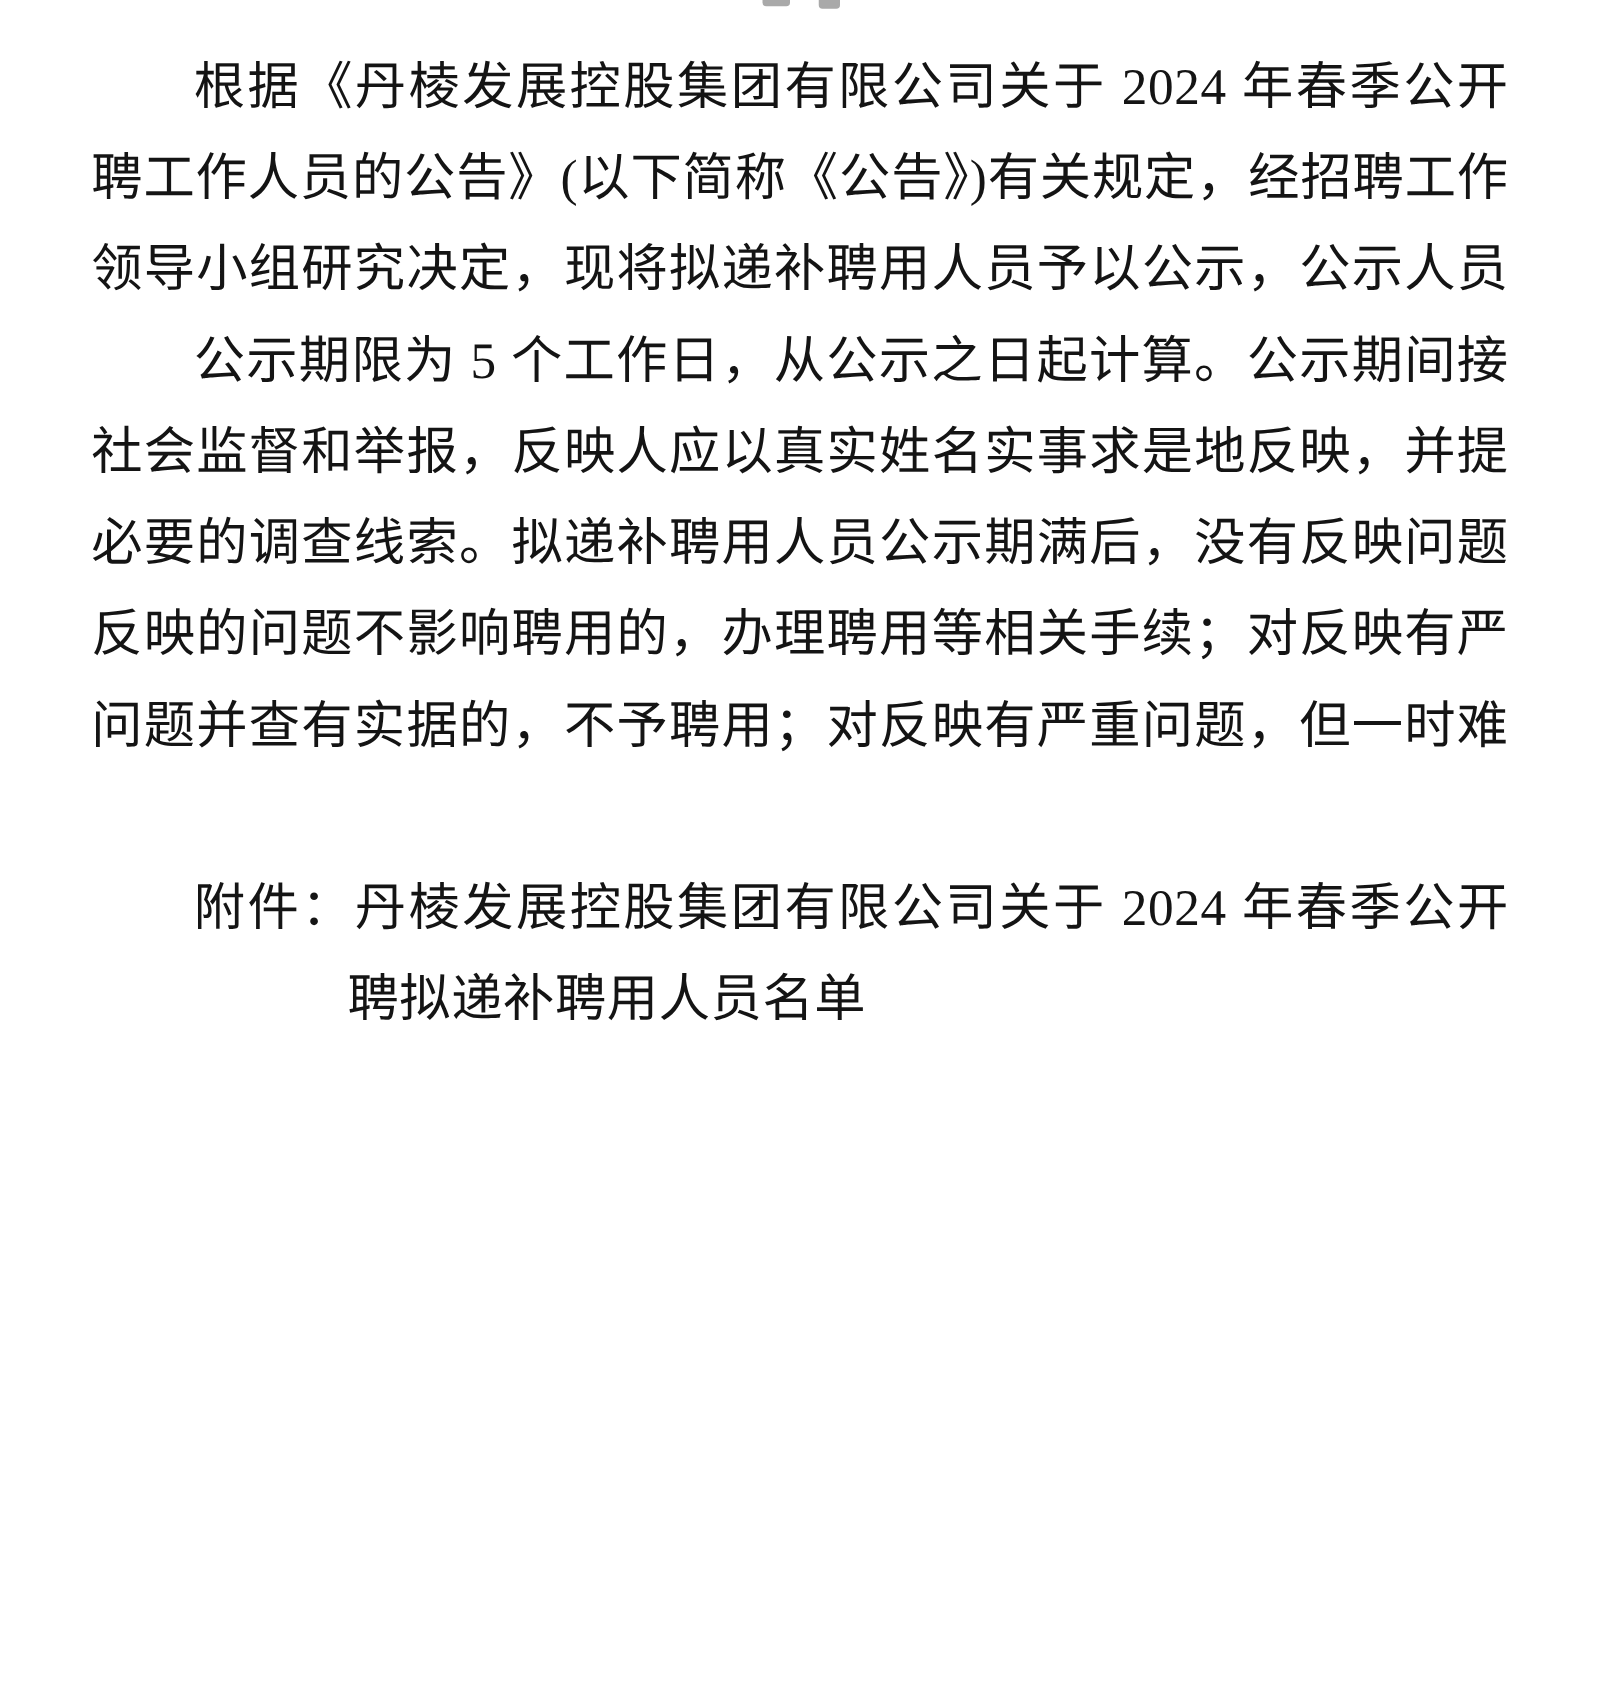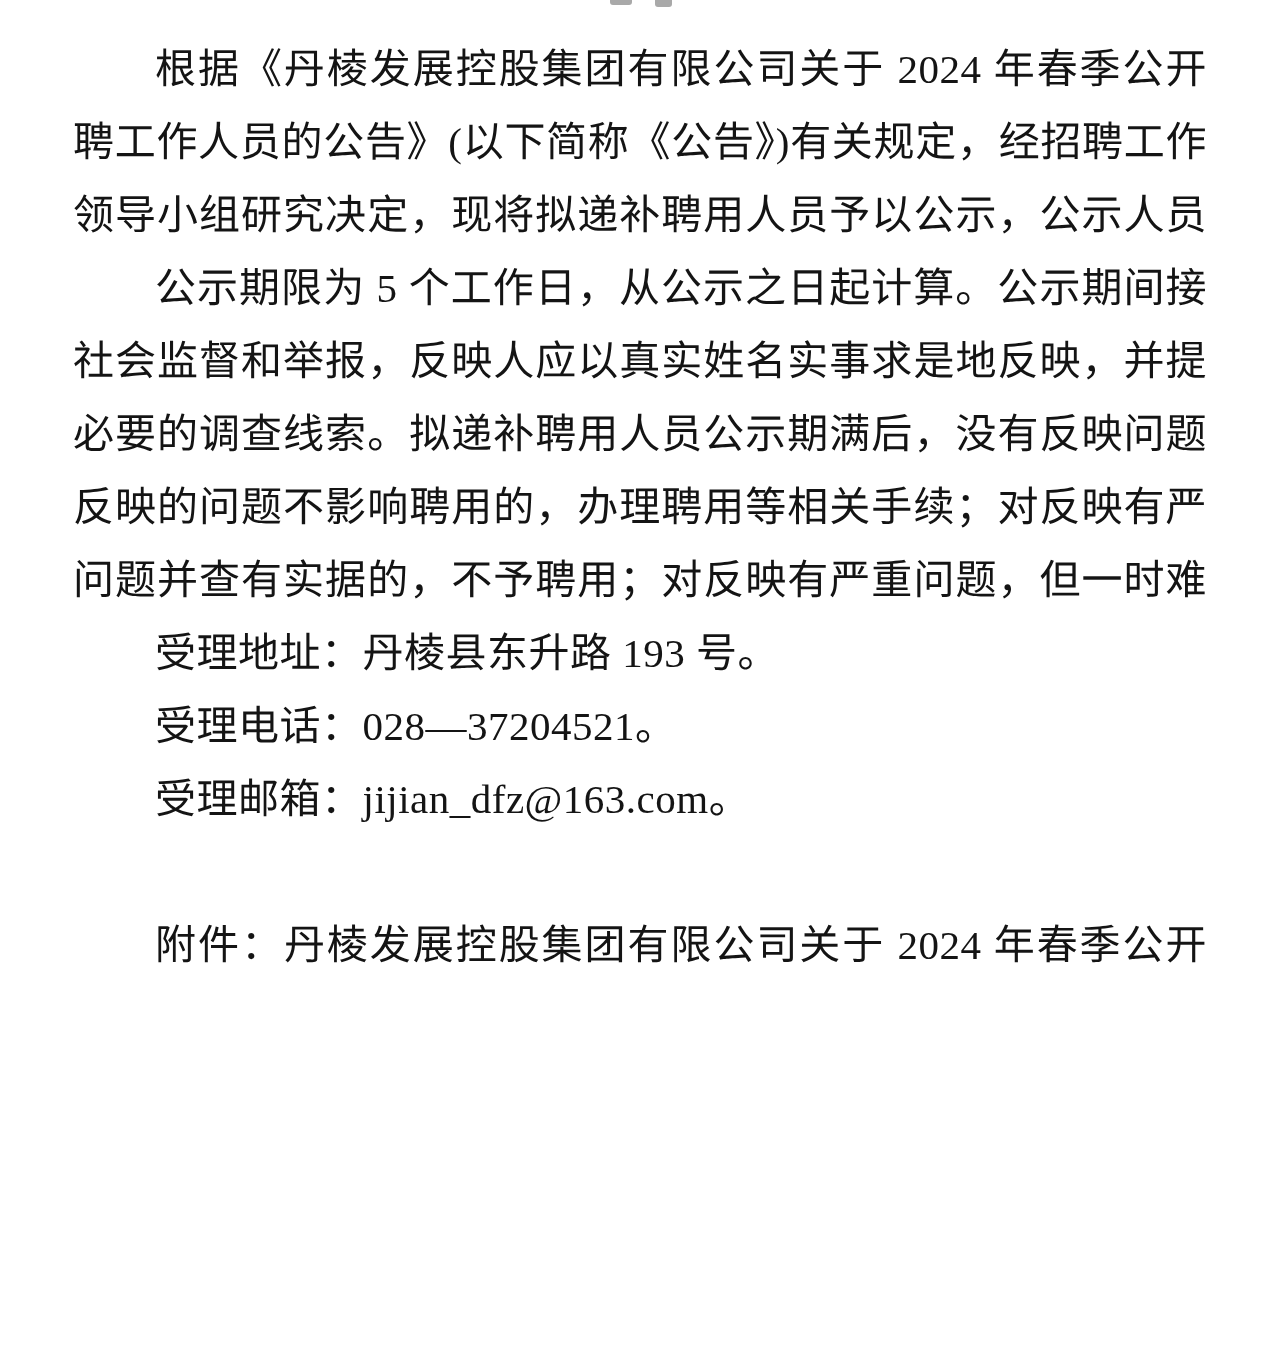--- a/index.html
+++ b/index.html
@@ -72,25 +72,21 @@
 
   <div>
     <div class="line full indent">公示期限为 5 个工作日，从公示之日起计算。公示期间接受</div>
     <div class="line full">社会监督和举报，反映人应以真实姓名实事求是地反映，并提供</div>
     <div class="line full">必要的调查线索。拟递补聘用人员公示期满后，没有反映问题或</div>
     <div class="line full">反映的问题不影响聘用的，办理聘用等相关手续；对反映有严重</div>
     <div class="line full">问题并查有实据的，不予聘用；对反映有严重问题，但一时难以</div>
   </div>
 
 
-  <div>
-    <div class="line indent">受理地址：丹棱县东升路 193 号。</div>
-    <div class="line indent">受理电话：028—37204521。</div>
-    <div class="line indent">受理邮箱：jijian_dfz@163.com。</div>
-  </div>
 
   <div class="line blank"></div>
 
   <div>
     <div class="line full indent"><span>附件：</span><span>丹棱发展控股集团有限公司关于 2024 年春季公开招</span></div>
+    <div class="line att-cont">聘拟递补聘用人员名单</div>
   </div>
 
 </div>
 
 </body></html>

